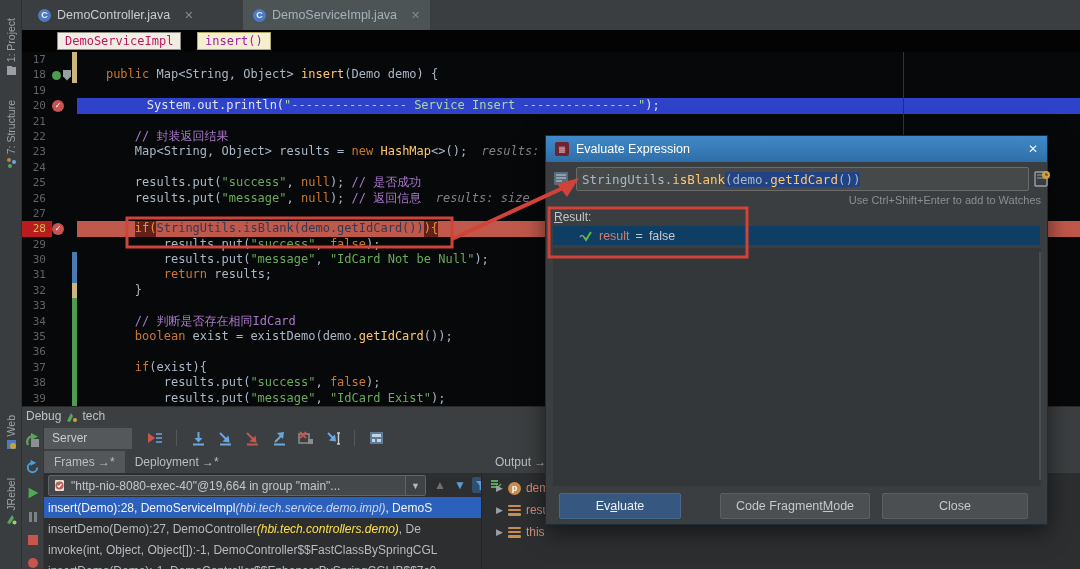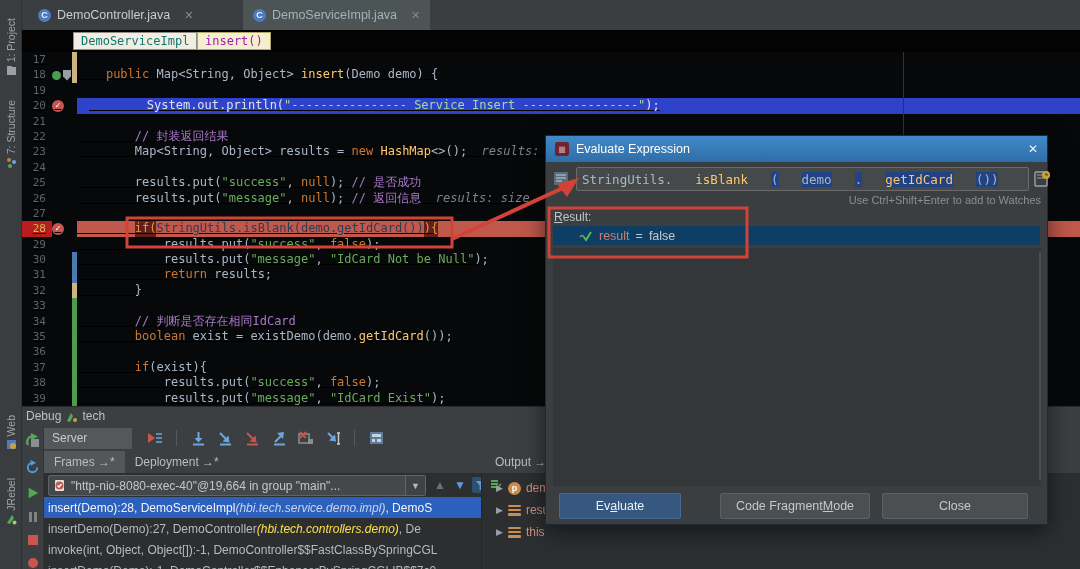--- a/index.html
+++ b/index.html
@@ -17,26 +17,26 @@
   
   #tabbar { position:absolute; left:22px; top:0; width:1058px; height:30px; background:#3b3e40; z-index:4; }
   .edtab { position:absolute; top:0; height:30px; display:flex; align-items:center; gap:6px; padding:0 10px; font-size:12.5px; color:#c8cdd0; }
   .edtab.active { background:#4d5456; color:#a4b2ba; }
   .classicon { width:13px; height:13px; border-radius:50%; background:#4e7bbf; color:#e8eef5; font-size:9px; font-weight:bold; display:flex; align-items:center; justify-content:center; }
   .tabclose { color:#84898c; font-size:11px; margin-left:8px; }
 
   
   #crumbrow { position:absolute; left:22px; top:30px; width:1058px; height:22px; background:#030303; z-index:4; }
   .chip { position:absolute; top:2px; height:18px; display:flex; align-items:center; padding:0 7px; font-size:12px; }
-  #chip-class { left:51px; background:#f2ede3; color:#0f766e; border:1px solid #8d8d85; }
+  #chip-class { left:35px; background:#f2ede3; color:#be185d; border:1px solid #8d8d85; }
   #chip-method { left:175px; background:#f4efcf; color:#a21caf; border:1px solid #b2a968; }
 
   
   #editor { position:absolute; left:22px; top:52px; width:1058px; height:354px; background:#070809; z-index:1; }
-  .eline { display:flex; height:15.4px; align-items:center; font-size:12px; line-height:15.4px; white-space:pre;text-decoration:underline; }
+  .eline { display:flex; height:15.4px; align-items:center; font-size:12px; line-height:15.4px; white-space:pre; }
   .e-num { width:30px; text-align:right; padding-right:6px; color:#5f6367; font-family:"DejaVu Sans Mono", monospace; font-size:11px; flex:0 0 30px; }
   .e-num.olive { background:#b91c1c; color:#cdbf56; }
   .e-ico { width:20px; flex:0 0 20px; display:flex; align-items:center; justify-content:flex-start; gap:2px; height:100%; }
   .e-vcs { width:5px; flex:0 0 5px; height:100%; }
   .vcs-cream { background:#cdb581; } .vcs-blue { background:#4a7ab0; } .vcs-green { background:#4e9a51; }
   .e-code { flex:1; font-family:"DejaVu Sans Mono", monospace; height:100%; display:flex; align-items:center; white-space:pre; overflow:hidden; }
   .bg-blue { background:#2e43c9;padding-left:12px; } .bg-red { background:#c0584b; }
   .seg-p{color:#a9b7c6} .seg-kw{color:#cc7832} .seg-str{color:#6aab5c} .seg-com{color:#a877c8}
   .seg-meth{color:#ffc66d} .seg-hint{color:#7d8288;font-style:italic}
   .seg-p20{color:#dfe3ea} .seg-str20{color:#a8d8a8}
@@ -76,21 +76,21 @@
   .expando { color:#9aa0a6; font-size:9px; }
   .picon { width:13px; height:13px; border-radius:50%; background:#c98d4e; color:#fff; font-size:9px; font-weight:bold; display:flex; align-items:center; justify-content:center; }
   .ficon { width:13px; height:11px; display:flex; flex-direction:column; justify-content:space-between; }
   .ficon i { display:block; height:2.6px; background:#c98d4e; border-radius:1px; }
 
   
   #dialog { position:absolute; left:545px; top:135px; width:503px; height:390px; background:#3b3e40; border:1px solid #1c2b36; box-shadow:0 6px 22px rgba(0,0,0,.55); z-index:40; }
   #dlg-title { position:absolute; left:0; top:0; width:100%; height:26px; background:linear-gradient(#4189c8,#2e6ea8); display:flex; align-items:center; gap:7px; padding:0 9px; color:#fff; font-size:12.5px; }
   #dlg-close { margin-left:auto; color:#eef3f7; font-size:12px; }
   #dlg-titleicon { width:14px; height:14px; background:#6e2430; border-radius:2px; display:flex; align-items:center; justify-content:center; color:#d8a8ae; font-size:8px; }
-  #exprfield { position:absolute; left:30px; top:31px; width:453px; height:24px; background:#45494a; border:1px solid #6b6b6b; border-radius:2px; display:flex; align-items:center; padding-left:5px; font-size:12.5px; white-space:pre;gap:23px; }
+  #exprfield { position:absolute; left:30px; top:31px; width:453px; height:24px; background:#45494a; border:1px solid #6b6b6b; border-radius:2px; display:flex; align-items:center; padding-left:5px; font-size:12.5px; white-space:pre; }
   #exprfield .sel { background:#214283; }
   #expricon { position:absolute; left:7px; top:35px; }
   #histicon { position:absolute; left:487px; top:33px; width:18px; height:20px; }
   #dlg-hint { position:absolute; right:6px; top:58px; font-size:11px; color:#8a8f90; }
   #result-label { position:absolute; left:8px; top:74px; font-size:12px; color:#c0c5c9; }
   #result-row { position:absolute; left:7px; top:90px; width:487px; height:19px; background:#0e3e63; display:flex; align-items:center; gap:6px; padding-left:26px; font-size:12.5px; }
   #result-name { color:#cf7d6d; } #result-eq, #result-value { color:#c3c9cf; }
   #dlg-tree { position:absolute; left:7px; top:112px; width:488px; height:238px; background:#343739; }
   #dlg-scroll { position:absolute; right:0; top:4px; width:2px; height:228px; background:#4a4e50; }
   .dlgbtn { position:absolute; top:357px; height:26px; border-radius:2px; display:flex; align-items:center; justify-content:center; font-size:12.5px; }

